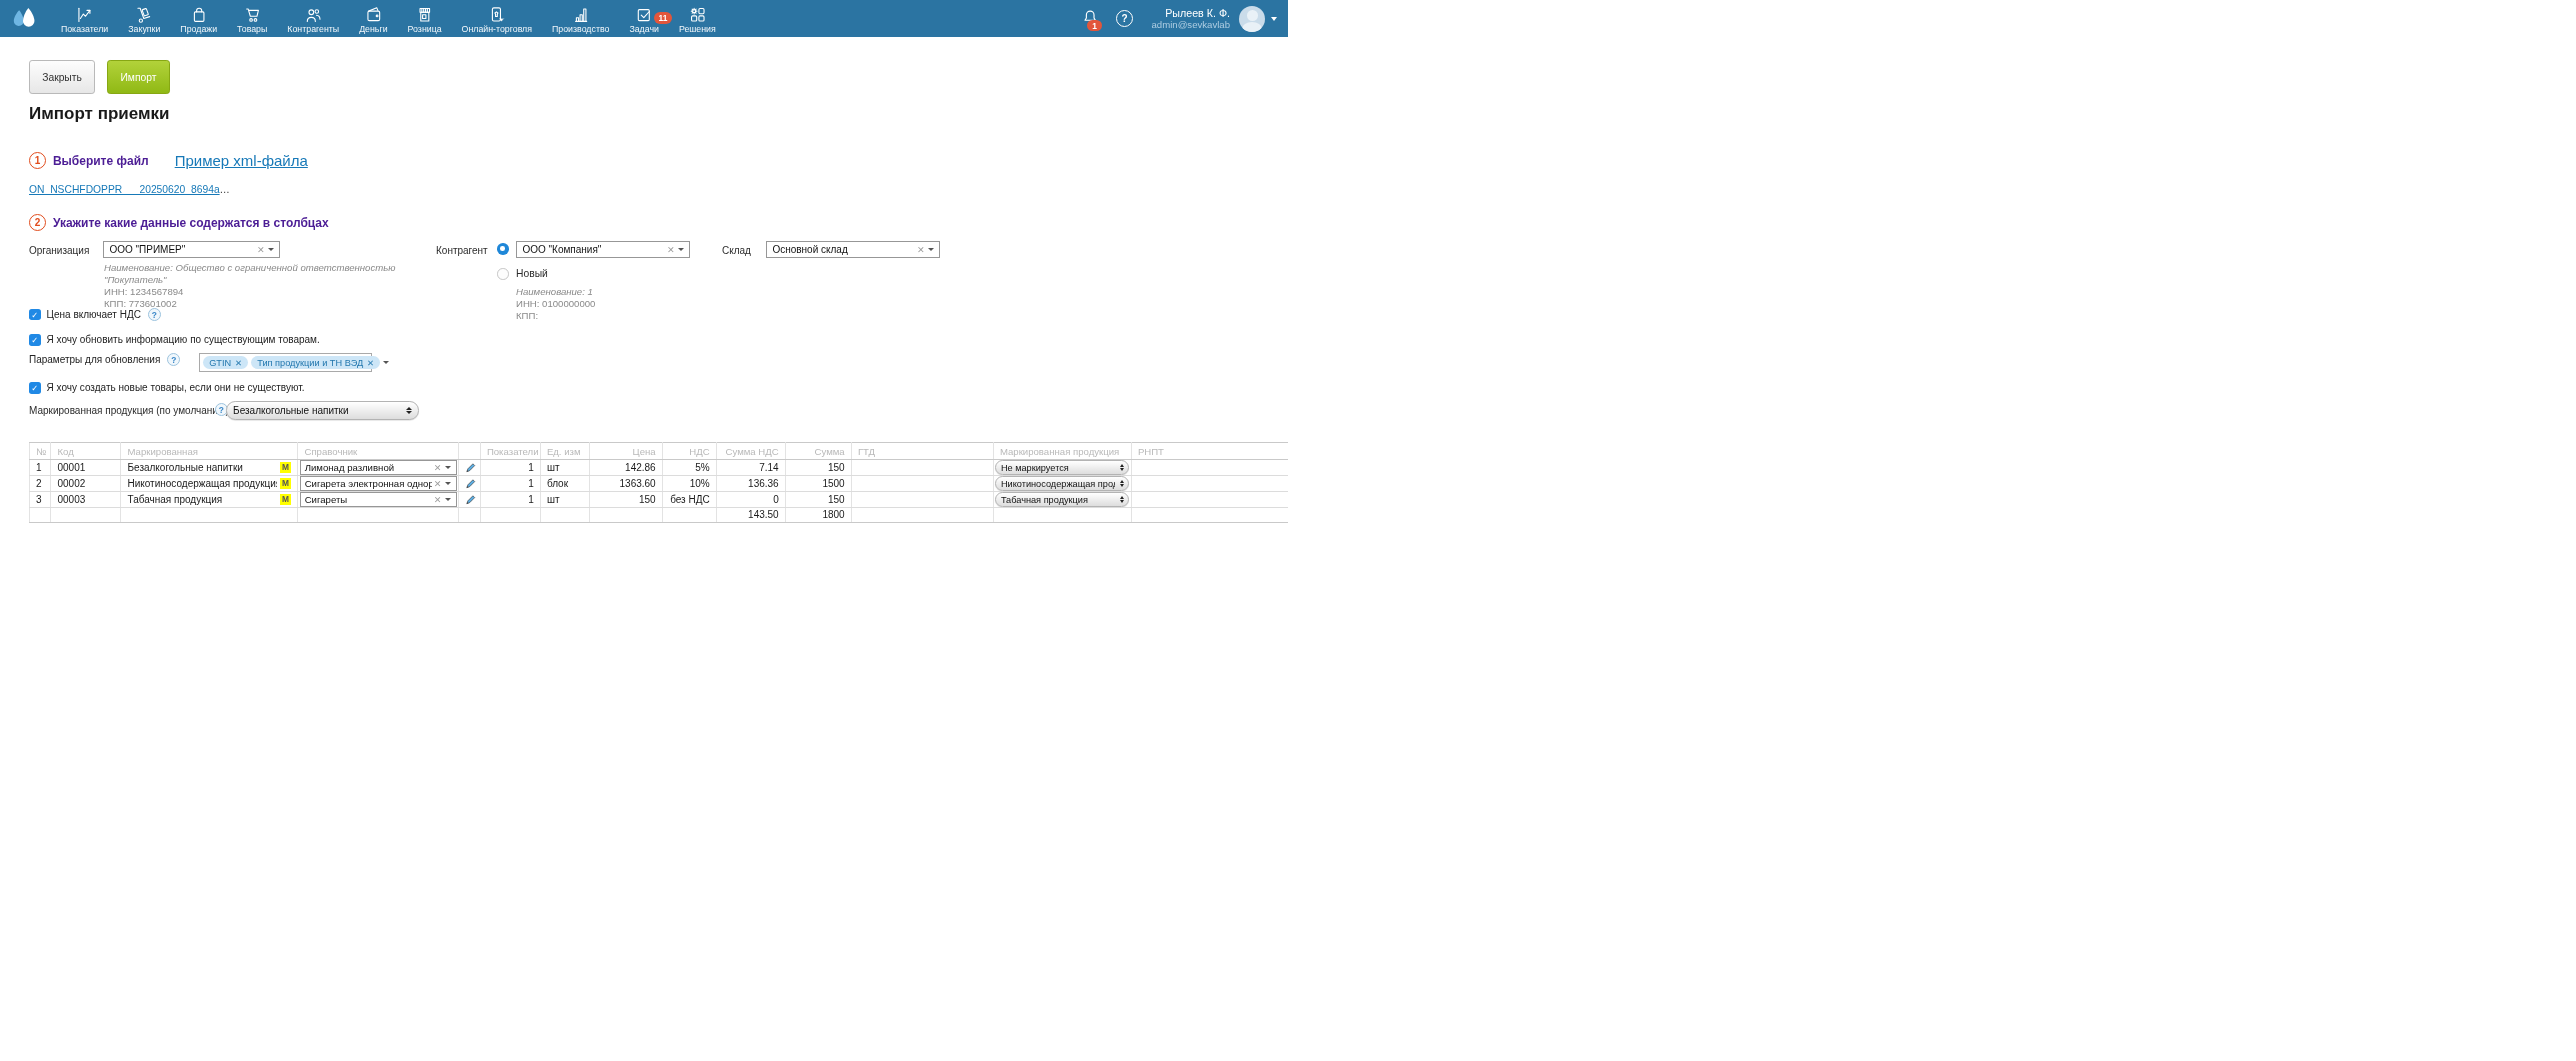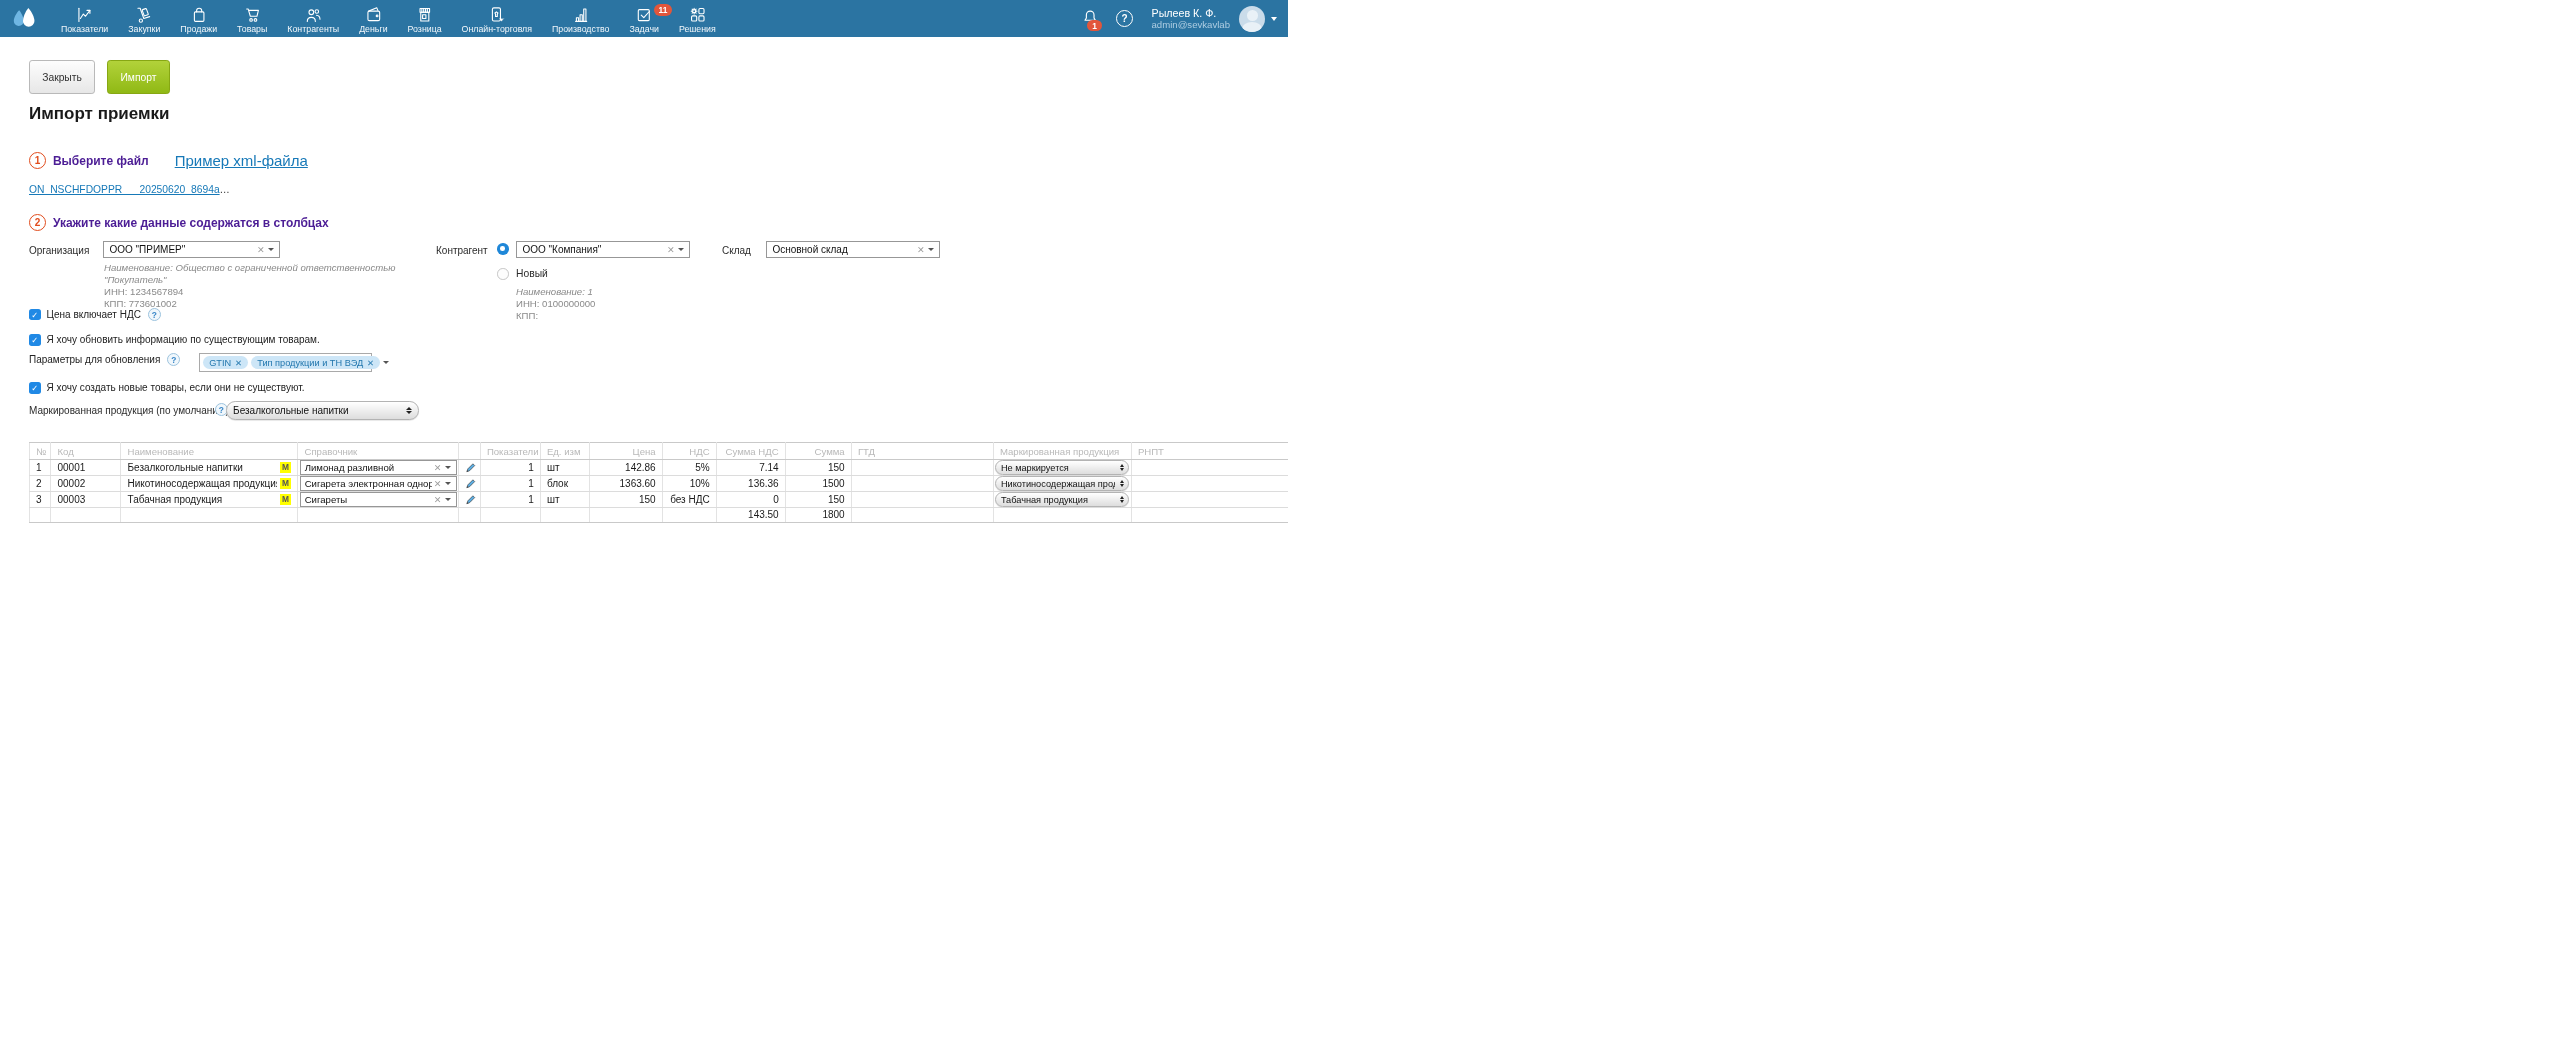--- a/index.html
+++ b/index.html
@@ -10,32 +10,32 @@
   
   .navbar { position:absolute; left:0; top:0; width:1288px; height:37px;
     background:#2b74a2; display:flex; align-items:center; }
   .logo { width:31px; height:27.5px; margin:0 10.7px 0 9.2px; flex:0 0 auto; }
   .nav-items { display:flex; align-items:flex-end; height:37px; }
   .nav-item { position:relative; display:flex; flex-direction:column; align-items:center;
     justify-content:flex-end; padding:2.3px 10px 3.1px; height:37px; cursor:pointer; }
   .nav-item svg { width:17.6px; height:17.6px; stroke:#fff; fill:none; stroke-width:1.5;
     stroke-linecap:round; stroke-linejoin:round; }
   .nav-label { color:#f2f7fb; font-size:8.8px; margin-top:0.8px; white-space:nowrap; }
-  .nav-badge { position:absolute; top:4px; right:-3.1px; background:#e2563b; color:#fff;
+  .nav-badge { position:absolute; top:12px; right:-3.1px; background:#e2563b; color:#fff;
     font-size:8.4px; font-weight:bold; border-radius:6.9px; padding:0.8px 4.6px; line-height:10px; }
   .nav-right { margin-left:auto; display:flex; align-items:center; padding-right:10.7px; }
   .bell-wrap { position:relative; margin-right:17px; cursor:pointer; }
   .bell-wrap svg { width:18.4px; height:18.4px; stroke:#fff; fill:none; stroke-width:1.5;
     stroke-linecap:round; stroke-linejoin:round; }
   .bell-badge { position:absolute; bottom:-2.3px; left:6.1px; background:#e2563b; color:#fff;
     font-size:8.4px; font-weight:bold; border-radius:6.9px; padding:0.8px 5.4px; line-height:10px; }
   .help-round { width:17px; height:17px; border:1.5px solid #fff; border-radius:50%;
     color:#fff; font-size:10px; font-weight:bold; display:flex; align-items:center;
     justify-content:center; margin-right:18.4px; cursor:pointer; }
-  .user-block { text-align:left; margin-right:9.2px; cursor:pointer; }
+  .user-block { text-align:right; margin-right:9.2px; cursor:pointer; }
   .user-name { color:#fff; font-size:10.7px; line-height:12.2px; }
   .user-email { color:#aecde2; font-size:9.6px; line-height:11.5px; }
   .avatar { width:26px; height:26px; border-radius:50%; background:#cadcea; overflow:hidden;
     position:relative; flex:0 0 auto; cursor:pointer; }
   .avatar .head { position:absolute; left:7.6px; top:4.6px; width:10.7px; height:10.7px;
     border-radius:50%; background:#e9f1f7; }
   .avatar .torso { position:absolute; left:3.1px; top:16px; width:20px; height:13.8px;
     border-radius:50% 50% 0 0; background:#e9f1f7; }
   .caret-down { width:0; height:0; border-left:3.8px solid transparent;
     border-right:3.8px solid transparent; border-top:4.6px solid #fff; margin-left:6.1px; cursor:pointer; }
@@ -370,21 +370,21 @@
         <col style="width:69px">
         <col style="width:66px">
         <col style="width:142px">
       <col style="width:138px">
         <col style="width:158px">
     </colgroup>
     <tbody>
         <tr>
       <th>№</th>
       <th>Код</th>
-      <th>Наименование</th>
+      <th>Маркированная</th>
       <th>Справочник</th>
       <th></th>
       <th class="r">Показатели</th>
       <th>Ед. изм</th>
       <th class="r">Цена</th>
       <th class="r">НДС</th>
       <th class="r">Сумма НДС</th>
       <th class="r">Сумма</th>
       <th>ГТД</th>
       <th>Маркированная продукция</th>

